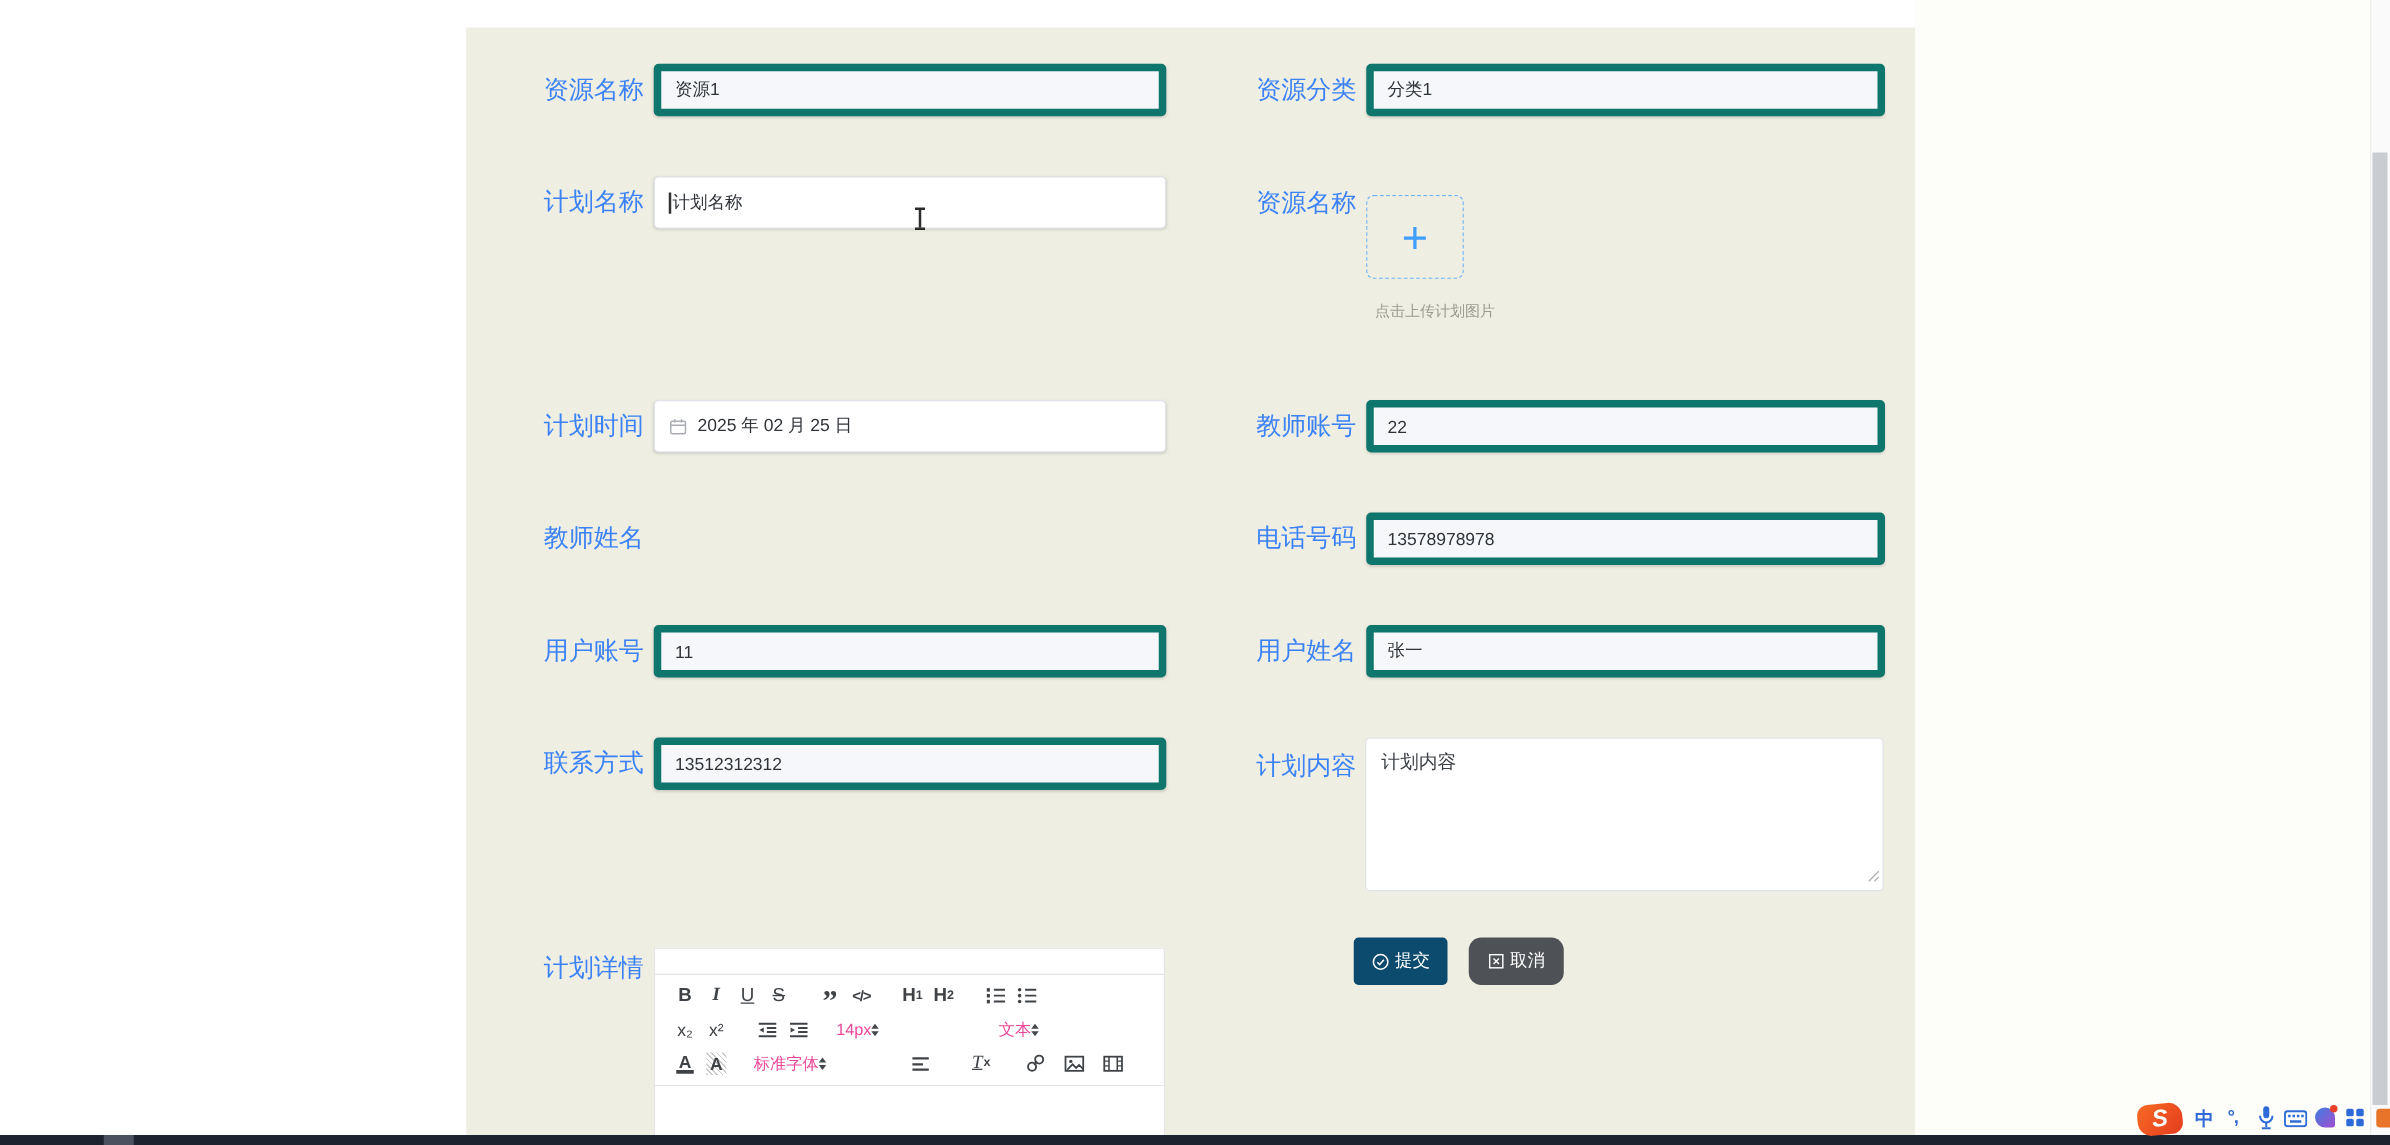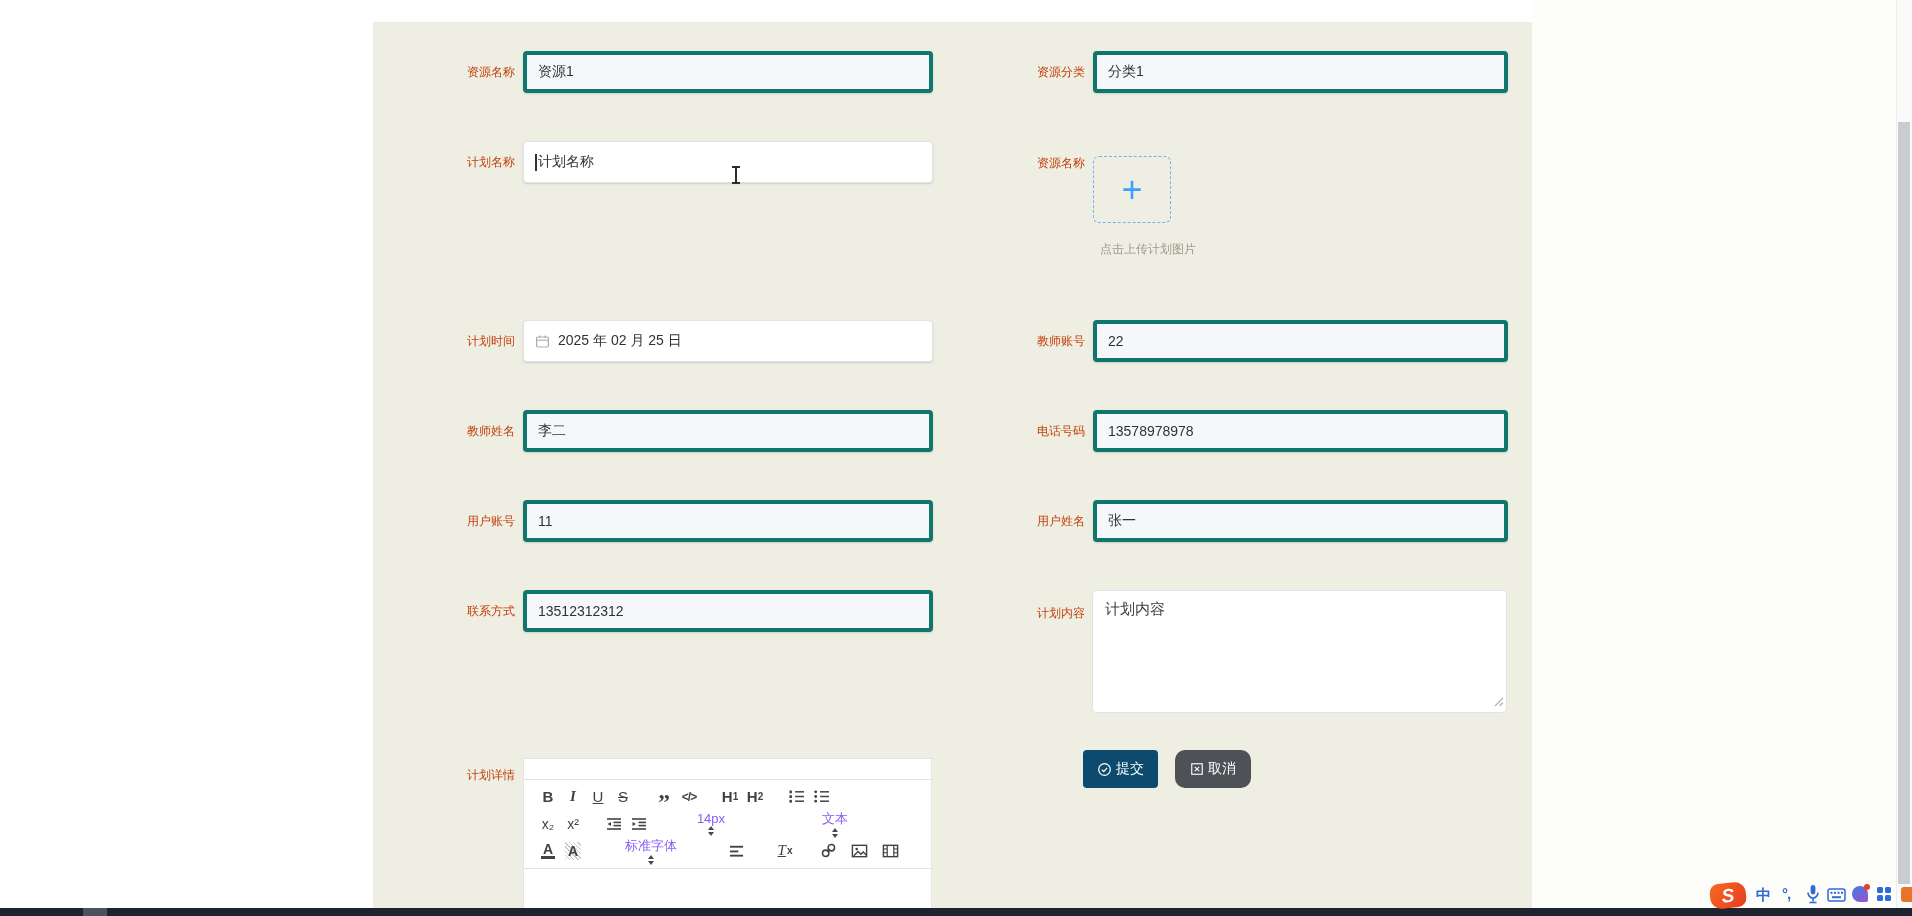--- a/index.html
+++ b/index.html
@@ -5,32 +5,32 @@
   html,body{margin:0;padding:0;}
   #screen{position:relative;width:1912px;height:916px;overflow:hidden;background:#ffffff;
           font-family:"Liberation Sans","DejaVu Sans",sans-serif;}
   .abs{position:absolute;}
 
   
   .panel{left:373px;top:22px;width:1159px;height:894px;background:#efeee3;}
   .right-gap{left:1532px;top:0;width:364px;height:916px;background:#fdfdf9;}
 
   
-  .lbl{position:absolute;width:135px;text-align:right;font-size:12px;color:#c2410c;line-height:20px;}
+  .lbl{position:absolute;width:135px;text-align:right;font-size:20px;color:#3b82f6;line-height:20px;}
   .lcol{left:380px;}  .rcol{left:950px;}
   .ly1{top:62px}.ly2{top:152px}.ly3{top:331px}.ly4{top:421px}.ly5{top:511px}.ly6{top:601px}
   .ly-img{top:153px}.ly-content{top:603px}.ly-detail{top:765px}
 
   
   .field{position:absolute;height:42px;border-radius:4px;box-sizing:border-box;font-size:14px;
          color:#2f3338;display:flex;align-items:center;padding:0 11px;
          box-shadow:0 1px 2px rgba(150,150,135,.35);}
   .fl{left:523px;width:410px;} .fr{left:1093px;width:415px;}
   .y1{top:51px}.y2{top:141px}.y3{top:320px}.y4{top:410px}.y5{top:500px}.y6{top:590px}
-  .gray{background:#f5f7fa;border:4px solid #0f766e;}
+  .gray{background:#f5f7fa;border:6px solid #0f766e;}
   .white{background:#ffffff;border:1px solid #dfe2e8;}
   .caret{display:inline-block;width:2px;height:17px;background:#333;margin-right:1px;}
   .cal-ic{margin-right:8px;display:flex;}
 
   
   .upload{left:1093px;top:156px;width:78px;height:67px;border:1px dashed #6fb3f5;border-radius:6px;
           display:flex;align-items:center;justify-content:center;box-sizing:border-box;}
   .upload .plus{color:#409eff;font-size:36px;font-weight:300;line-height:36px;}
   .upload-hint{left:1088px;top:241px;width:120px;text-align:center;font-size:12px;color:#9b9b8e;}
 
@@ -56,21 +56,21 @@
   .g{margin-left:16px;}
   .b-bold{font-weight:bold;}
   .b-italic{font-style:italic;font-family:"Liberation Serif","DejaVu Serif",serif;font-weight:bold;}
   .b-under{text-decoration:underline;}
   .b-strike{text-decoration:line-through;}
   .b-quote{font-family:"Liberation Serif","DejaVu Serif",serif;font-weight:bold;font-size:24px;line-height:10px;padding-top:10px;}
   .b-code{font-size:12px;font-weight:bold;letter-spacing:-1px;}
   .b-h{font-weight:bold;font-size:15px;}
   .b-h .hd{font-size:10px;font-weight:bold;}
   .b-x{font-size:14px;font-weight:normal;}
-  .dd{display:inline-flex;align-items:center;justify-content:flex-start;color:#8b5cf6;font-size:13px;cursor:pointer;flex-direction:column;}
+  .dd{display:inline-flex;align-items:center;justify-content:flex-start;color:#ec4899;font-size:13px;cursor:pointer;}
   .ud{display:inline-flex;flex-direction:column;align-items:center;}
   .ud i{display:block;width:0;height:0;border-left:3.5px solid transparent;border-right:3.5px solid transparent;}
   .ud .up{border-bottom:4.5px solid #45494d;margin-bottom:2px;}
   .ud .down{border-top:4.5px solid #45494d;}
   .a-color{font-weight:bold;font-size:14px;line-height:13px;border-bottom:3px solid #3f4347;padding:0 2px;}
   .a-bg{font-weight:bold;font-size:14px;padding:1px 3px;
         background:repeating-linear-gradient(45deg,#c9c9c9 0 1px,transparent 1px 3px);}
   .b-clean .t{font-style:italic;text-decoration:underline;font-family:"Liberation Serif","DejaVu Serif",serif;font-size:15px;}
   .b-clean .tx{font-size:10px;font-weight:bold;margin-left:1px;}
   .ed-content{flex:1;background:#fff;}
@@ -140,23 +140,20 @@
       </svg>
     </span>
     <span>2025 年 02 月 25 日</span>
   </div>
   <div class="lbl rcol ly3">教师账号</div>
   <div class="field fr y3 gray">
     <span>22</span>
   </div>
 
   <div class="lbl lcol ly4">教师姓名</div>
-  <div class="field fl y4 gray">
-    <span>李二</span>
-  </div>
   <div class="lbl rcol ly4">电话号码</div>
   <div class="field fr y4 gray">
     <span>13578978978</span>
   </div>
 
   <div class="lbl lcol ly5">用户账号</div>
   <div class="field fl y5 gray">
     <span>11</span>
   </div>
   <div class="lbl rcol ly5">用户姓名</div>

